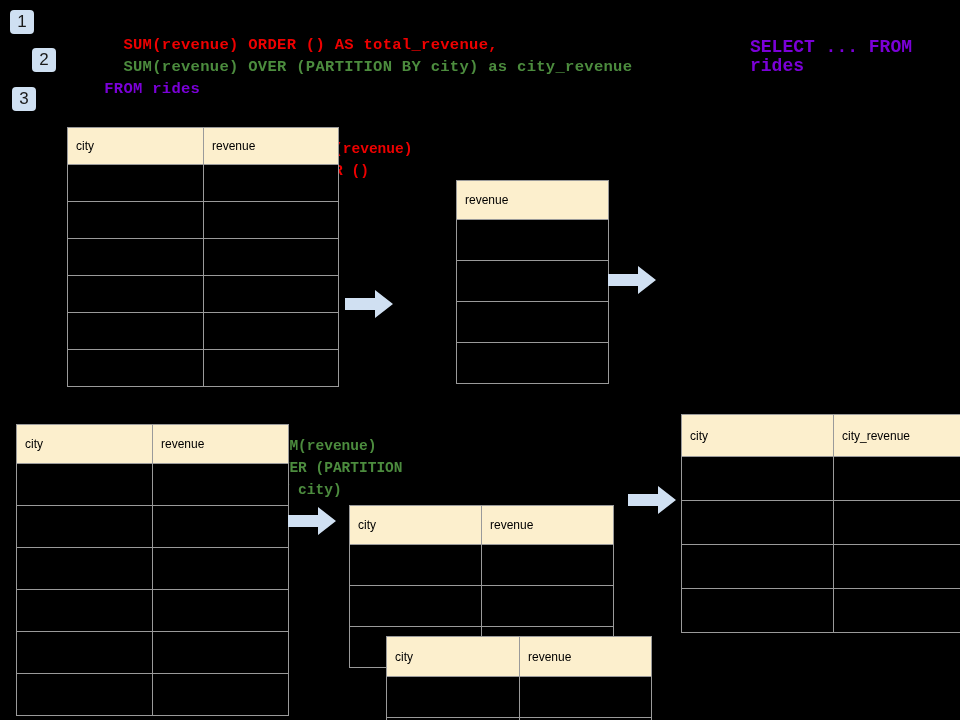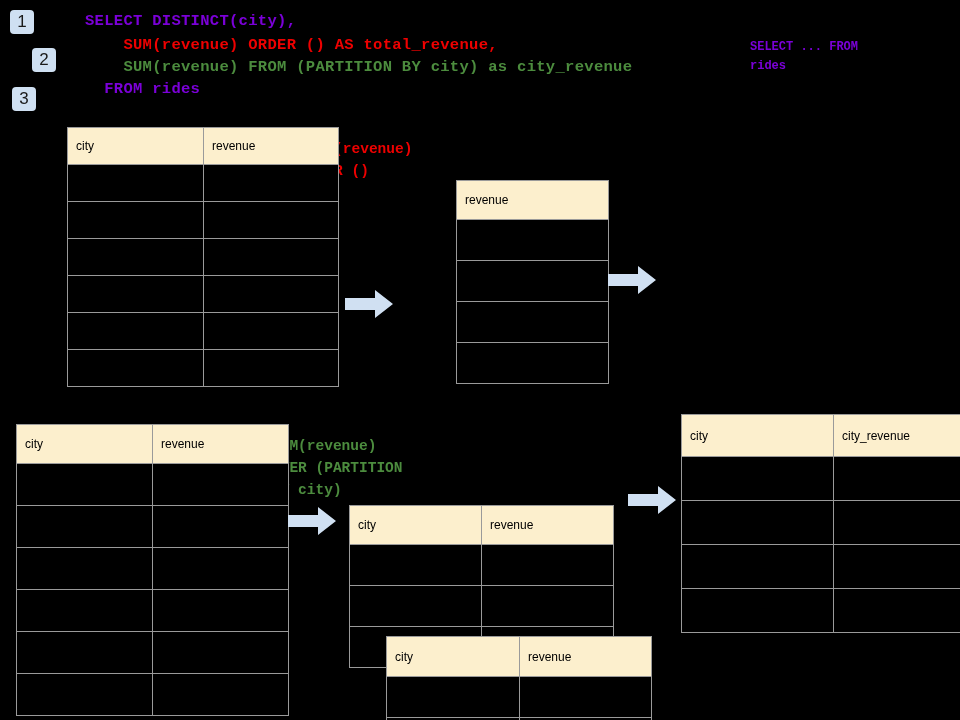--- a/index.html
+++ b/index.html
@@ -35,21 +35,21 @@
     letter-spacing:0.3px;
     font-weight:bold;
   }
   .c-purple{color:#7B00D8;}
   .c-red{color:#EE0000;}
   .c-green{color:#4C8C3E;}
 
   .code-sm{
     position:absolute;
     font-family:"Liberation Mono", monospace;
-    font-size:12px;
+    font-size:18px;
     line-height:19px;
     white-space:pre;
     font-weight:bold;
     color:#7B00D8;
   }
 
   
   .annot{
     position:absolute;
     font-family:"Liberation Mono", monospace;
@@ -93,23 +93,22 @@
 </style>
 </head>
 <body>
 
 <div class="stage">
 
   <div class="badge" style="left:10px;top:10px;">1</div>
   <div class="badge" style="left:32px;top:48px;">2</div>
   <div class="badge" style="left:12px;top:87px;">3</div>
 
-  <div class="code c-purple" style="left:85px;top:11px;">SELECT DISTINCT(city),</div>
   <div class="code c-red" style="left:85px;top:35px;">    SUM(revenue) ORDER () AS total_revenue,</div>
-  <div class="code c-green" style="left:85px;top:57px;">    SUM(revenue) FROM (PARTITION BY city) as city_revenue</div>
+  <div class="code c-green" style="left:85px;top:57px;">    SUM(revenue) OVER (PARTITION BY city) as city_revenue</div>
   <div class="code c-purple" style="left:85px;top:79px;">  FROM rides</div>
 
   <div class="code-sm" style="left:750px;top:38px;">SELECT ... FROM</div>
   <div class="code-sm" style="left:750px;top:57px;">rides</div>
 
   <div class="annot a-red" style="left:308px;top:138px;">SUM(revenue)</div>
   <div class="annot a-red" style="left:308px;top:160px;">OVER ()</div>
 
   <div class="annot a-green" style="left:272px;top:435px;">SUM(revenue)</div>
   <div class="annot a-green" style="left:272px;top:457px;">OVER (PARTITION</div>

